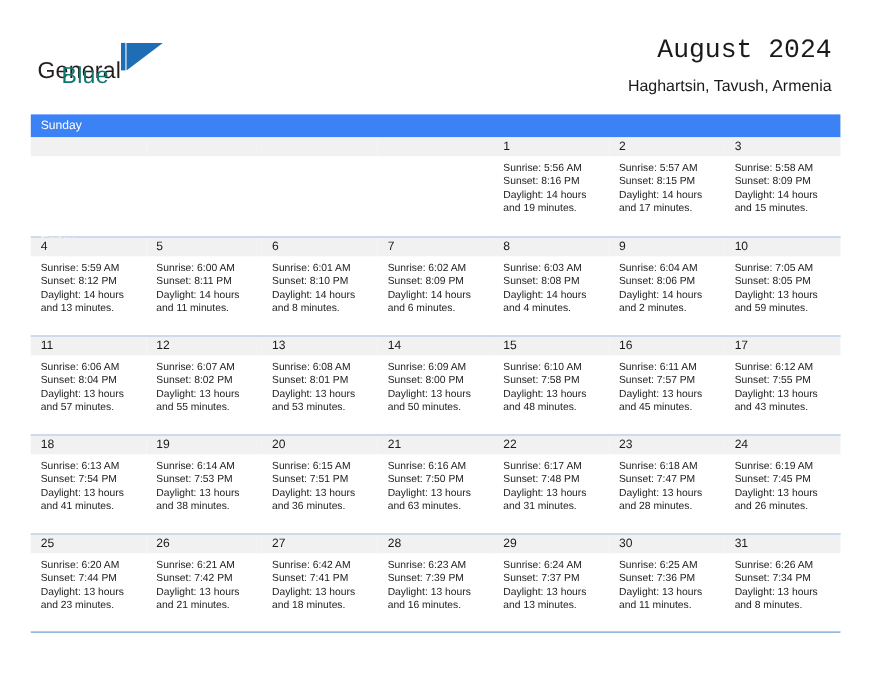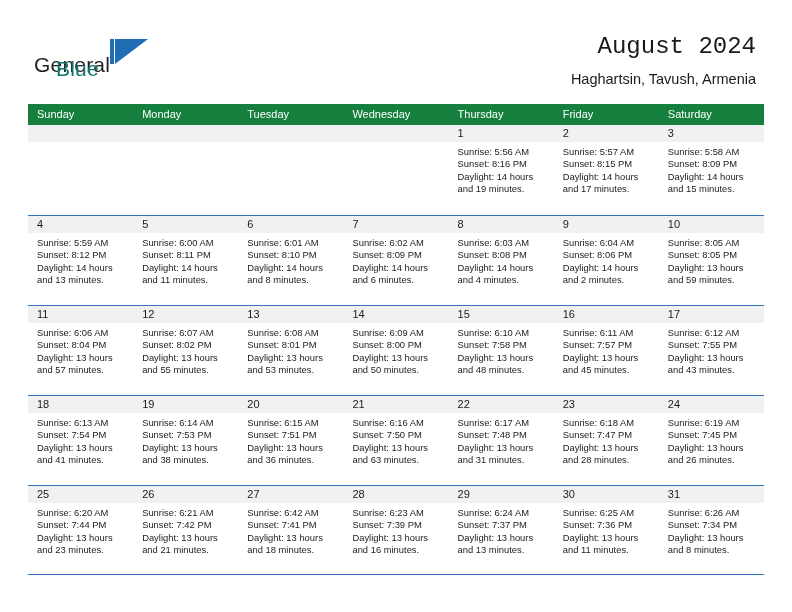--- a/index.html
+++ b/index.html
@@ -104,22 +104,23 @@
 
   
   .calendar {
     position: absolute;
     left: 28px;
     top: 104px;
     width: 736px;
   }
   .weekday-row {
     display: flex;
-    background: #15803d;
+    background: #3b82f6;
     height: 21px;
+    flex-direction: column;
   }
   .weekday {
     flex: 1 1 0;
     color: #ffffff;
     font-size: 11px;
     line-height: 21px;
     padding-left: 9px;
     box-sizing: border-box;
     white-space: nowrap;
   }
@@ -321,21 +322,21 @@
           <div>Sunset: 8:06 PM</div>
           <div>Daylight: 14 hours</div>
           <div>and 2 minutes.</div>
         </div>
       </div>
       <div class="day-cell">
         <div class="day-band">
             <div class="day-num">10</div>
           </div>
         <div class="day-info">
-          <div>Sunrise: 8:05 AM</div>
+          <div>Sunrise: 7:05 AM</div>
           <div>Sunset: 8:05 PM</div>
           <div>Daylight: 13 hours</div>
           <div>and 59 minutes.</div>
         </div>
       </div>
     </div>
 
     <div class="week-row">
       <div class="day-cell">
         <div class="day-band">

